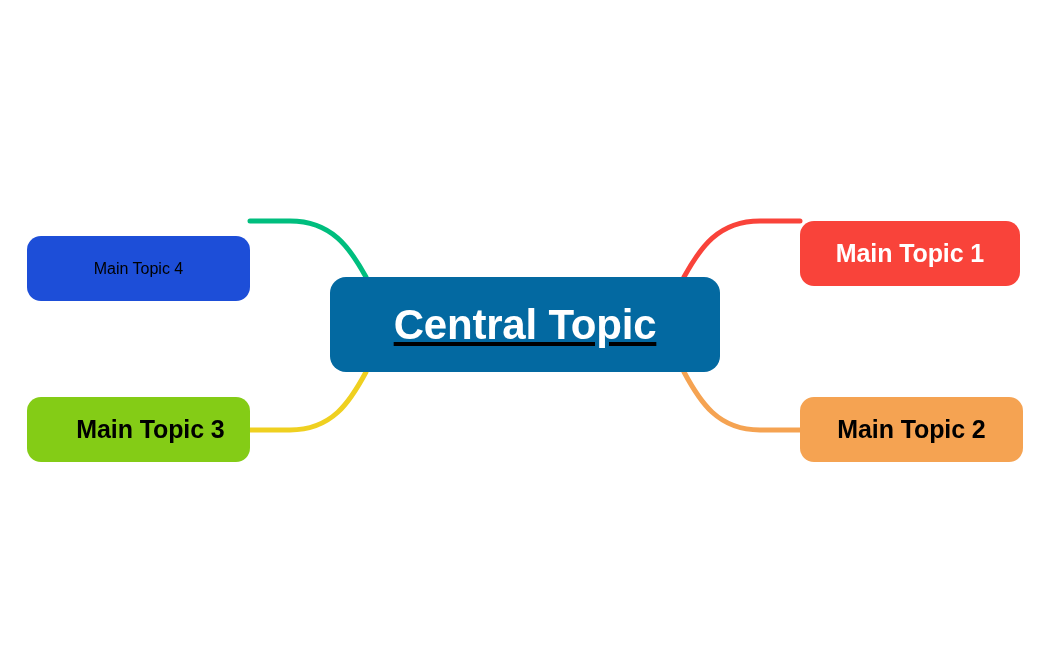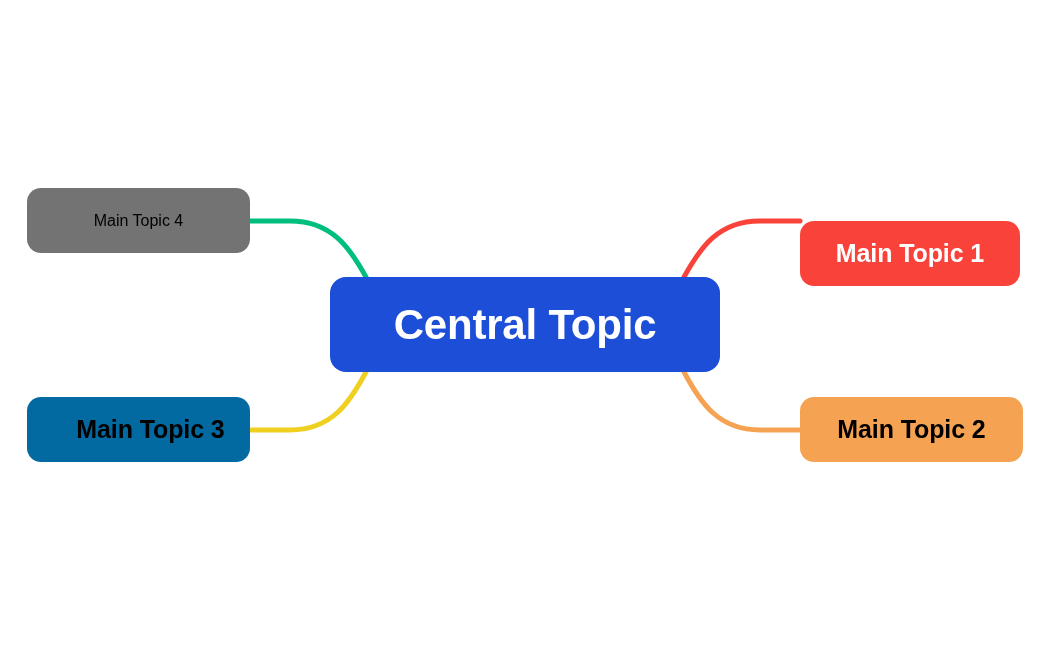--- a/index.html
+++ b/index.html
@@ -102,33 +102,33 @@
 
 <div id="mindmap-canvas">
 
   <svg id="connector-layer" viewBox="0 0 1050 650" xmlns="http://www.w3.org/2000/svg">
     <path fill="none" stroke="#F9433A" stroke-width="5" stroke-linecap="round" d="M 800 221 L 760 221 C 718 221 700 248 684 277"></path>
     <path fill="none" stroke="#F5A352" stroke-width="5" stroke-linecap="round" d="M 800 430 L 760 430 C 718 430 700 402 684 372"></path>
     <path fill="none" stroke="#EFD020" stroke-width="5" stroke-linecap="round" d="M 250 430 L 290 430 C 332 430 350 402 366 372"></path>
     <path fill="none" stroke="#00BE7E" stroke-width="5" stroke-linecap="round" d="M 250 221 L 290 221 C 332 221 350 248 366 277"></path>
   </svg>
 
-  <div class="node" id="node-topic-4" style="background: #737373;">
+  <div class="node" id="node-topic-4" style="background: #1d4ed8; margin-top: 48px;">
     <span class="node-label" style="color: rgb(0, 0, 0);">Main Topic 4</span>
   </div>
 
-  <div class="node branch" id="node-topic-3" style="background: #0369a1; padding-left: 24px;">
+  <div class="node branch" id="node-topic-3" style="background: #84cc16; padding-left: 24px;">
     <span class="node-label" style="color: rgb(0, 0, 0);">Main Topic 3</span>
   </div>
 
   <div class="node branch" id="node-topic-1" style="background: rgb(249, 67, 58); margin-top: 32px;">
     <span class="node-label" style="color: rgb(255, 255, 255);">Main Topic 1</span>
   </div>
 
   <div class="node branch" id="node-topic-2" style="background: rgb(245, 163, 82);">
     <span class="node-label" style="color: rgb(0, 0, 0);">Main Topic 2</span>
   </div>
 
-  <div class="node" id="node-central" style="background: #1d4ed8;">
+  <div class="node" id="node-central" style="background: #0369a1; text-decoration: underline;">
     <span class="node-label" style="color: rgb(255, 255, 255);">Central Topic</span>
   </div>
 
 </div>
 
 </body></html>

